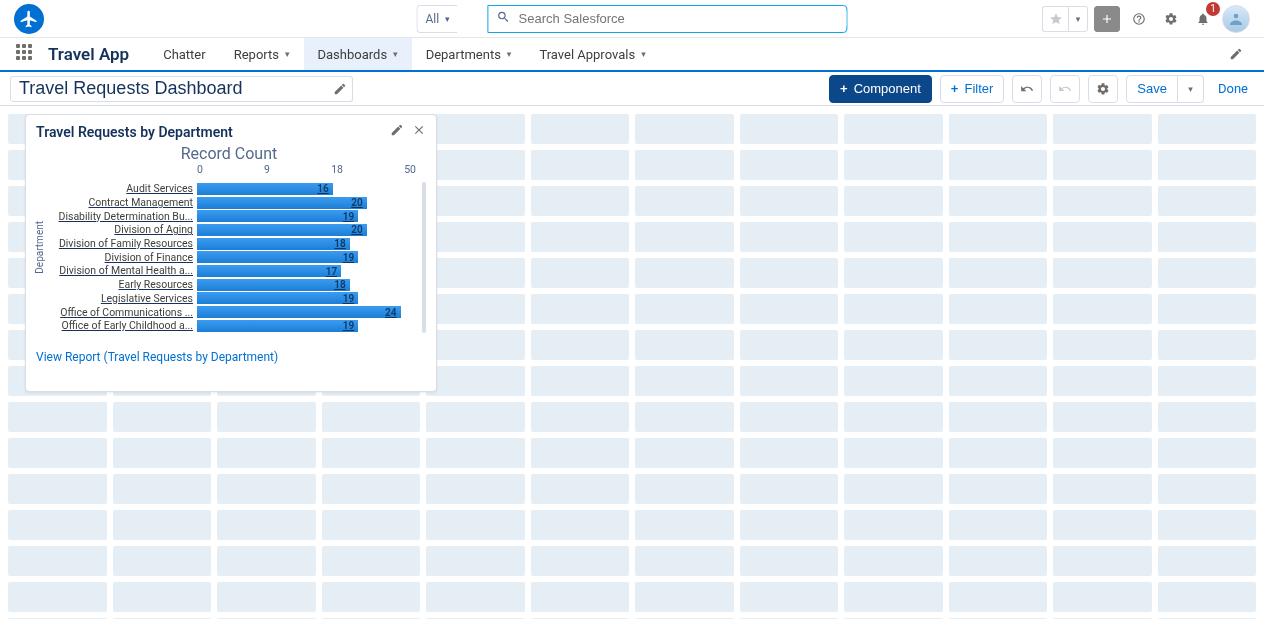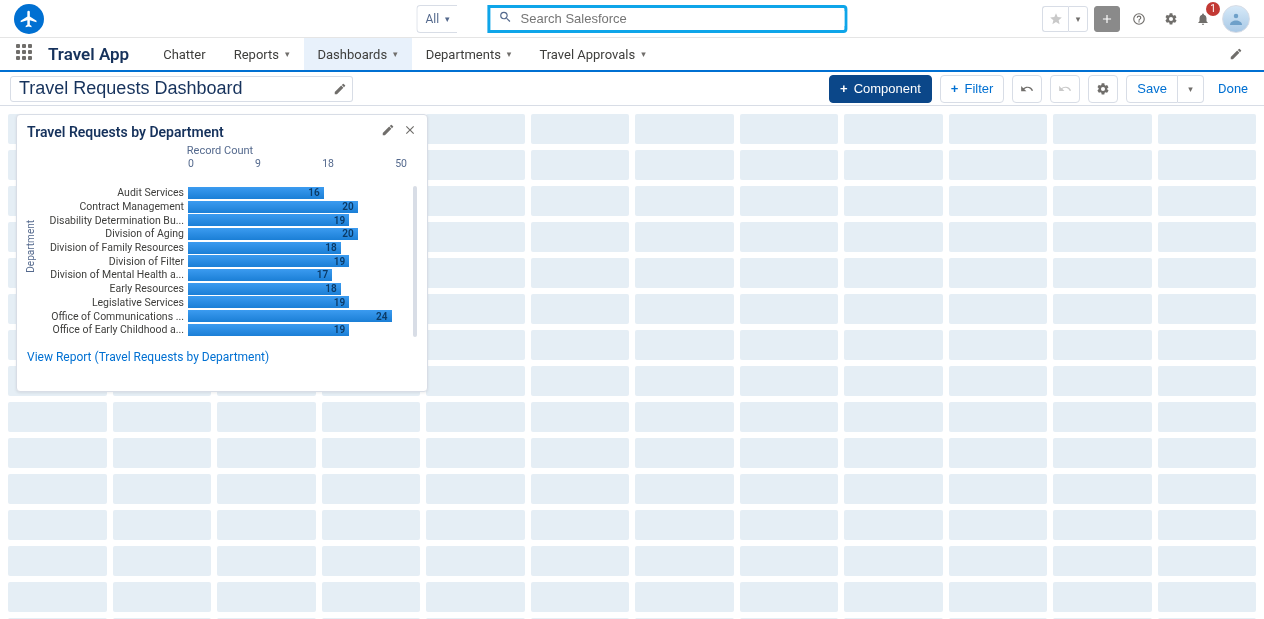--- a/index.html
+++ b/index.html
@@ -44,21 +44,21 @@
   border-radius: 4px 0 0 4px;
   padding: 0 8px;
   display: flex; align-items: center;
   font-size: 12px;
   color: #54698d;
   background: #fff;
   cursor: pointer;
 }
 .search-scope .caret { margin-left: 6px; font-size: 9px; color: #54698d;}
 .search-input-wrap {
-  border: 3px solid #0ea5e9;
+  border: 1px solid #0ea5e9;
   border-radius: 0 4px 4px 0;
   display: flex; align-items: center;
   width: 360px;
   background: #fff;
 }
 .search-input-wrap .search-icon { margin: 0 8px; color: #54698d; }
 .search-input {
   border: none; outline: none;
   font-size: 13px;
   width: 100%;
@@ -197,21 +197,21 @@
   position: absolute; inset: 0;
   display: grid;
   grid-template-columns: repeat(12, 1fr);
   grid-auto-rows: 30px;
   gap: 6px;
 }
 .placeholder-cell { background: #e5eef5; border-radius: 2px; }
 
 .card {
   position: absolute;
-  left: 8px; top: 0;
+  left: 17px; top: 0;
   width: 412px; height: 278px;
   background: #fff;
   border: 1px solid #d8dde6;
   border-radius: 4px;
   box-shadow: 0 1px 3px rgba(0,0,0,0.08);
   z-index: 5;
 }
 .card-header{
   display:flex; align-items:center;
   padding: 8px 10px 2px 10px;
@@ -219,42 +219,43 @@
 .card-title{ font-size: 14px; font-weight: 600; color:#16325c;}
 .card-header-actions{ margin-left:auto; display:flex; gap:8px;}
 .card-header-actions span{ color:#706e6b; cursor:pointer; font-size:13px;}
 .card-bottom-link { color:#0070d2; font-size:12px; padding: 6px 10px; cursor:pointer;}
 
 .chart{
   padding: 0 10px 0 6px;
   position: relative;
   height: 200px;
 }
-.chart-title-top{ text-align:center; font-size:11px; color:#54698d; margin-top:2px;}
+.chart-title-top{ text-align:center; font-size:16px; color:#54698d; margin-top:2px;}
 .axis-row{ display:flex; }
 .yaxis-label{
   writing-mode: vertical-rl; transform: rotate(180deg);
   font-size: 10px; color:#54698d;
   align-self: center;
   padding: 0 2px;
 }
 .chart-body{
   flex: 1;
   position: relative;
 }
 .ticks{
   display:flex;
   font-size: 10.5px; color:#54698d;
   padding-left: 150px;
   justify-content: space-between;
   padding-right: 10px;
 }
 .bars{
-  margin-top: 16px;
+  margin-top: 6px;
   position:relative;
+  text-decoration:underline;
 }
 .bar-row{
   display:flex; align-items:center;
   height: 13.7px;
 }
 .bar-label{
   width: 150px;
   text-align: right;
   font-size: 10.5px;
   color:#3e3e3c;
@@ -675,31 +676,31 @@
                 </div>
                 <div class="bar-row">
                   <div class="bar-label">Division of Family Resources</div>
                   <div class="bar-track">
                     <div class="bar-fill" style="width: 66.6667%;">
                       <span class="bar-value">18</span>
                     </div>
                   </div>
                 </div>
                 <div class="bar-row">
-                  <div class="bar-label">Division of Filter</div>
+                  <div class="bar-label">Division of Finance</div>
                   <div class="bar-track">
                     <div class="bar-fill" style="width: 70.3704%;">
                       <span class="bar-value">19</span>
                     </div>
                   </div>
                 </div>
                 <div class="bar-row">
                   <div class="bar-label">Division of Mental Health a...</div>
                   <div class="bar-track">
-                    <div class="bar-fill" style="width: 62.963%;">
+                    <div class="bar-fill" style="width: 62.963%; align-items: flex-end;">
                       <span class="bar-value">17</span>
                     </div>
                   </div>
                 </div>
                 <div class="bar-row">
                   <div class="bar-label">Early Resources</div>
                   <div class="bar-track">
                     <div class="bar-fill" style="width: 66.6667%;">
                       <span class="bar-value">18</span>
                     </div>

